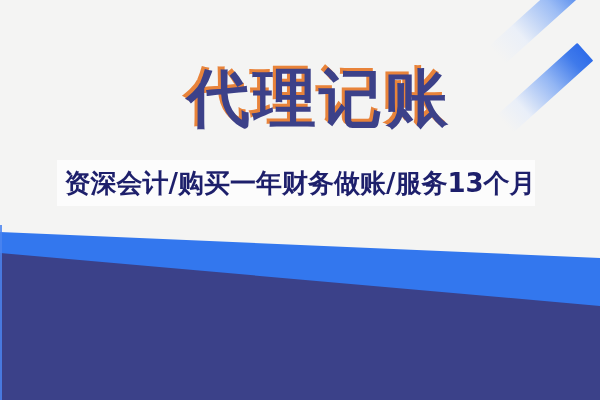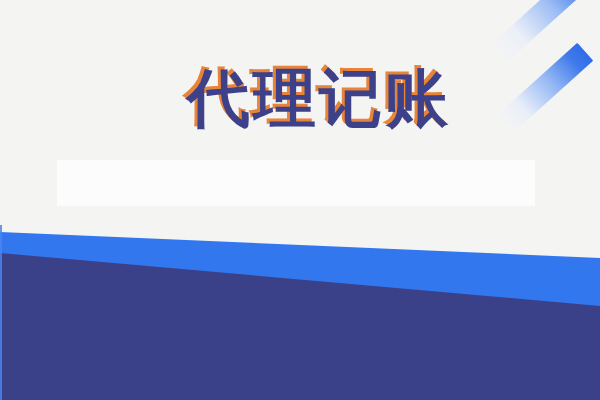--- a/index.html
+++ b/index.html
@@ -128,18 +128,19 @@
 
   <div class="deco-bar deco-bar-1"></div>
   <div class="deco-bar deco-bar-2"></div>
 
   <div id="headline-wrap">
     <div class="headline headline-under">代理记账</div>
     <div class="headline headline-top">代理记账</div>
   </div>
 
   <div id="subtitle-band"></div>
+  <div id="subtitle">资深会计/购买一年财务做账/服务13个月</div>
 
   <div class="band band-blue"></div>
   <div class="band band-navy"></div>
   <div class="edge-strip-left"></div>
 
 </div>
 
 </body></html>

